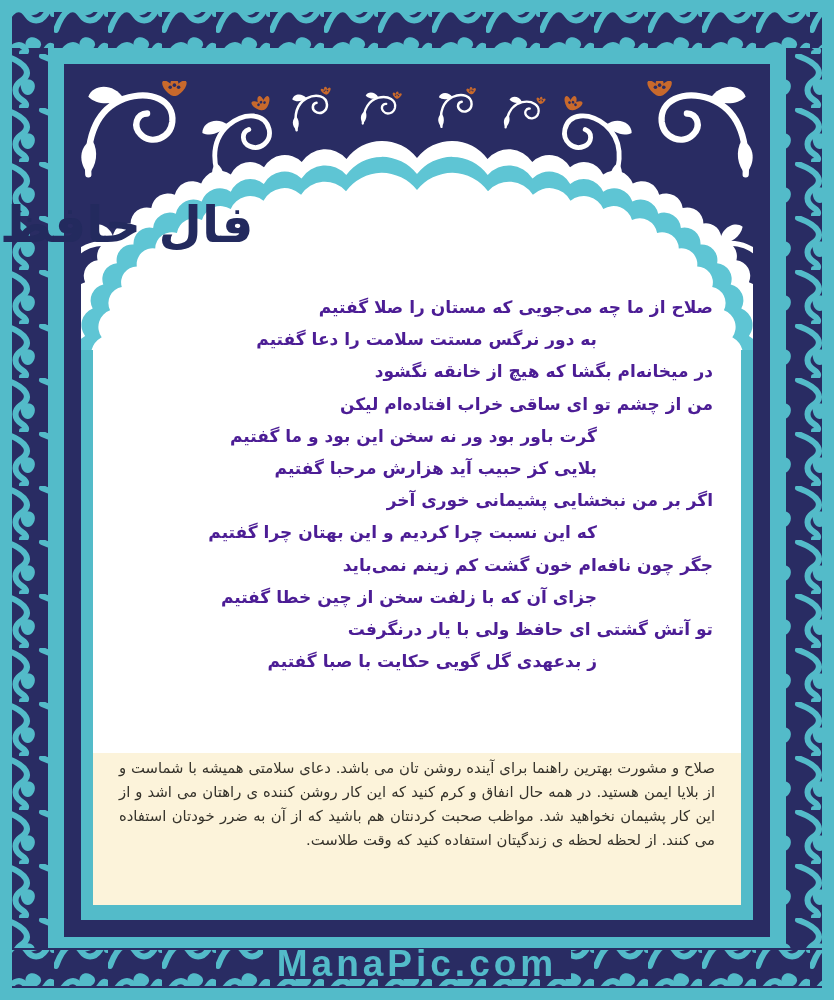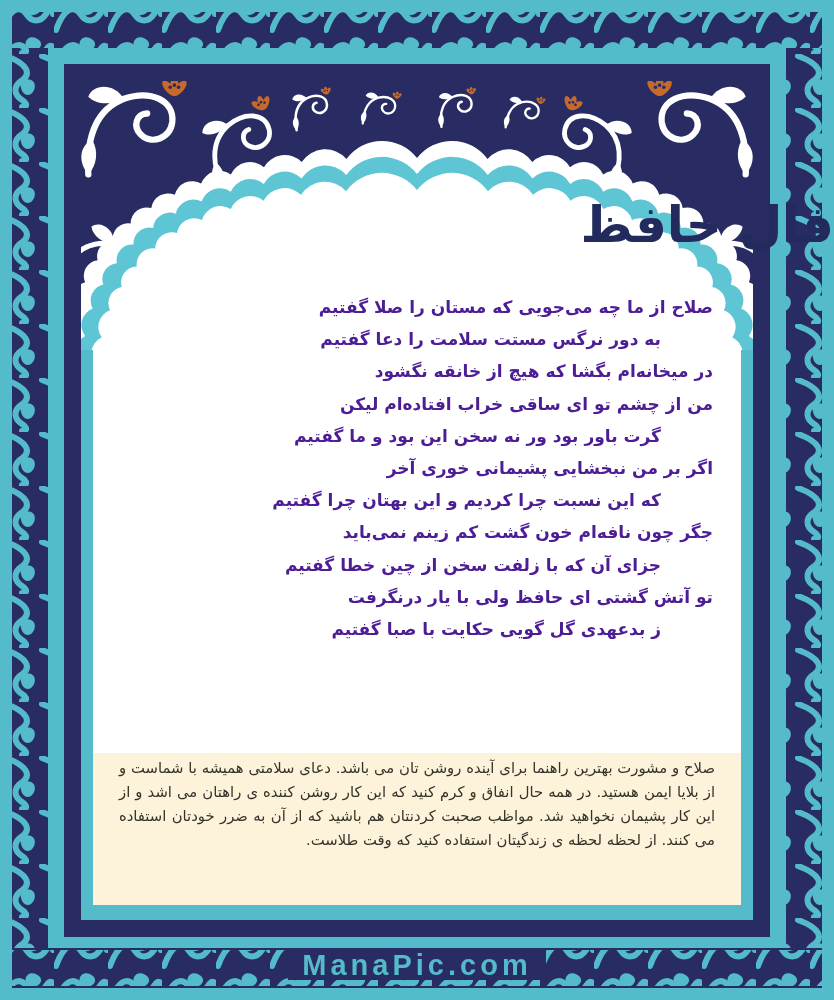--- a/index.html
+++ b/index.html
@@ -20,49 +20,49 @@
   }
   .teal-stripe{position:absolute;background:#53bbc9;z-index:2;}
   .teal-stripe.left{left:81px;width:12px;top:344px;bottom:80px;}
   .teal-stripe.right{right:81px;width:12px;top:344px;bottom:80px;}
   .teal-stripe.bottom{left:81px;right:81px;bottom:80px;height:15px;}
   
   .top-panel{position:absolute;left:64px;top:64px;z-index:3;}
   
   .page-title{
     position:absolute;left:0;right:0;top:196px;z-index:6;
-    text-align:right;font-size:50px;font-weight:bold;color:#232a5e;
+    text-align:left;font-size:50px;font-weight:bold;color:#232a5e;
     font-family:"DejaVu Sans",sans-serif;direction:rtl;
   }
   
   .poem{
     position:absolute;right:121px;left:110px;top:291px;z-index:6;
     direction:rtl;color:#4c1d95;
     font-size:17px;font-weight:bold;
   }
   .poem-line{height:32.2px;display:flex;align-items:center;white-space:nowrap;}
-  .poem-line.indent{margin-right:52px;}
+  .poem-line.indent{margin-right:116px;}
   
   .interpretation-box{
     position:absolute;left:93px;right:93px;top:753px;bottom:95px;
     background:#fcf3da;z-index:6;overflow:hidden;
   }
   .interpretation-text{
     margin:0;padding:3px 26px 0 26px;direction:rtl;
     text-align:justify;text-align-last:right;
     font-size:14.8px;line-height:23.9px;color:#35322a;font-weight:400;
   }
   
   .watermark-row{
     position:absolute;left:0;right:0;bottom:20px;z-index:7;text-align:center;
   }
   .watermark{
     display:inline-block;background:#292c63;color:#53bbc9;
     font-family:"Liberation Sans",sans-serif;font-weight:bold;
-    font-size:29px;letter-spacing:4px;padding:0 14px;line-height:30px;
+    font-size:37px;letter-spacing:4px;padding:0 14px;line-height:30px;
   }
 </style>
 </head>
 <body>
 
 <svg class="borders-svg" width="834" height="1000" viewBox="0 0 834 1000" aria-hidden="true">
   <defs>
     <pattern id="wave-h" width="54" height="36" patternUnits="userSpaceOnUse">
       <path d="M2,30 C10,8 20,4 27,15 C32,22 40,23 46,14 C50,8 53,9 53,14" stroke="#53bbc9" stroke-width="6" fill="none" stroke-linecap="round"></path>
       <path d="M27,15 C21,2 33,-3 40,5 C44,11 36,17 27,15 Z" fill="#53bbc9"></path>
@@ -137,20 +137,21 @@
 <div class="frame-navy"></div>
 
 <div class="page-title">فال حافظ</div>
 
 <div class="poem">
   <div class="poem-line">صلاح از ما چه می‌جویی که مستان را صلا گفتیم</div>
   <div class="poem-line indent">به دور نرگس مستت سلامت را دعا گفتیم</div>
   <div class="poem-line">در میخانه‌ام بگشا که هیچ از خانقه نگشود</div>
   <div class="poem-line">من از چشم تو ای ساقی خراب افتاده‌ام لیکن</div>
   <div class="poem-line indent">گرت باور بود ور نه سخن این بود و ما گفتیم</div>
+  <div class="poem-line indent">بلایی کز حبیب آید هزارش مرحبا گفتیم</div>
   <div class="poem-line">اگر بر من نبخشایی پشیمانی خوری آخر</div>
   <div class="poem-line indent">که این نسبت چرا کردیم و این بهتان چرا گفتیم</div>
   <div class="poem-line">جگر چون نافه‌ام خون گشت کم زینم نمی‌باید</div>
   <div class="poem-line indent">جزای آن که با زلفت سخن از چین خطا گفتیم</div>
   <div class="poem-line">تو آتش گشتی ای حافظ ولی با یار درنگرفت</div>
   <div class="poem-line indent">ز بدعهدی گل گویی حکایت با صبا گفتیم</div>
 </div>
 
 <div class="interpretation-box">
   <p class="interpretation-text">صلاح و مشورت بهترین راهنما برای آینده روشن تان می باشد. دعای سلامتی همیشه با شماست و از بلایا ایمن هستید. در همه حال انفاق و کرم کنید که این کار روشن کننده ی راهتان می اشد و از این کار پشیمان نخواهید شد. مواظب صحبت کردنتان هم باشید که از آن به ضرر خودتان استفاده می کنند. از لحظه لحظه ی زندگیتان استفاده کنید که وقت طلاست.</p>

